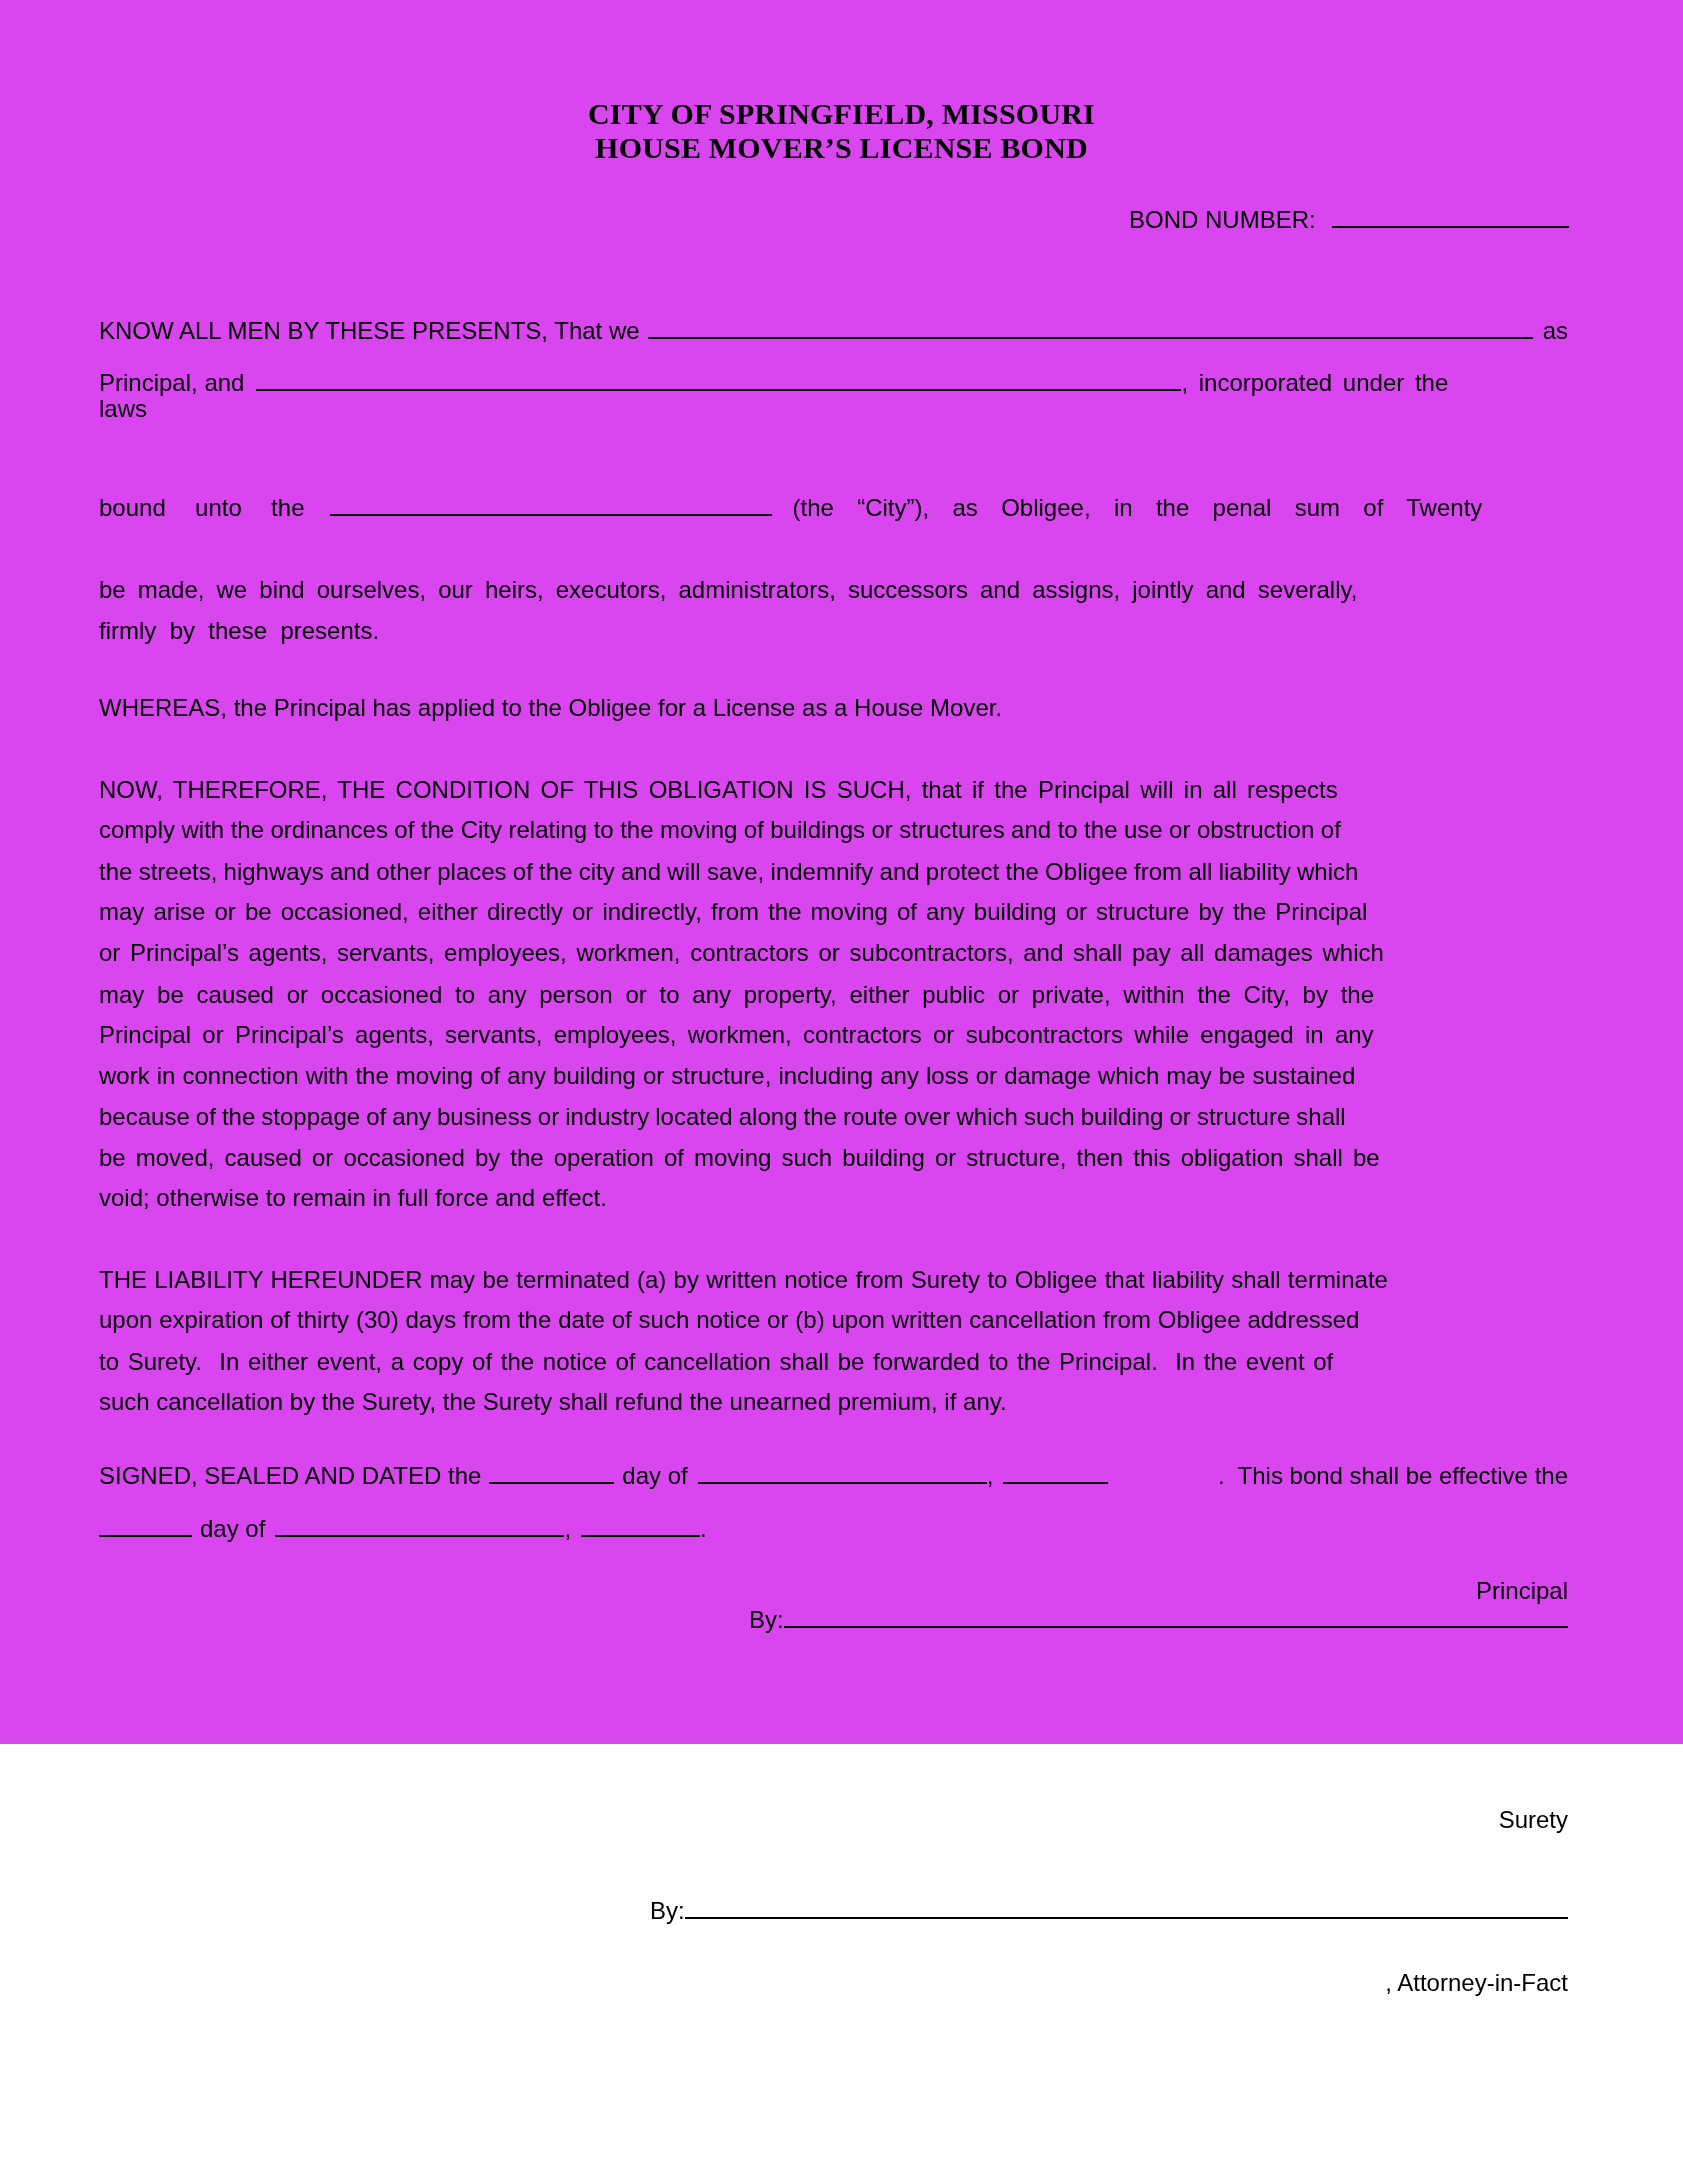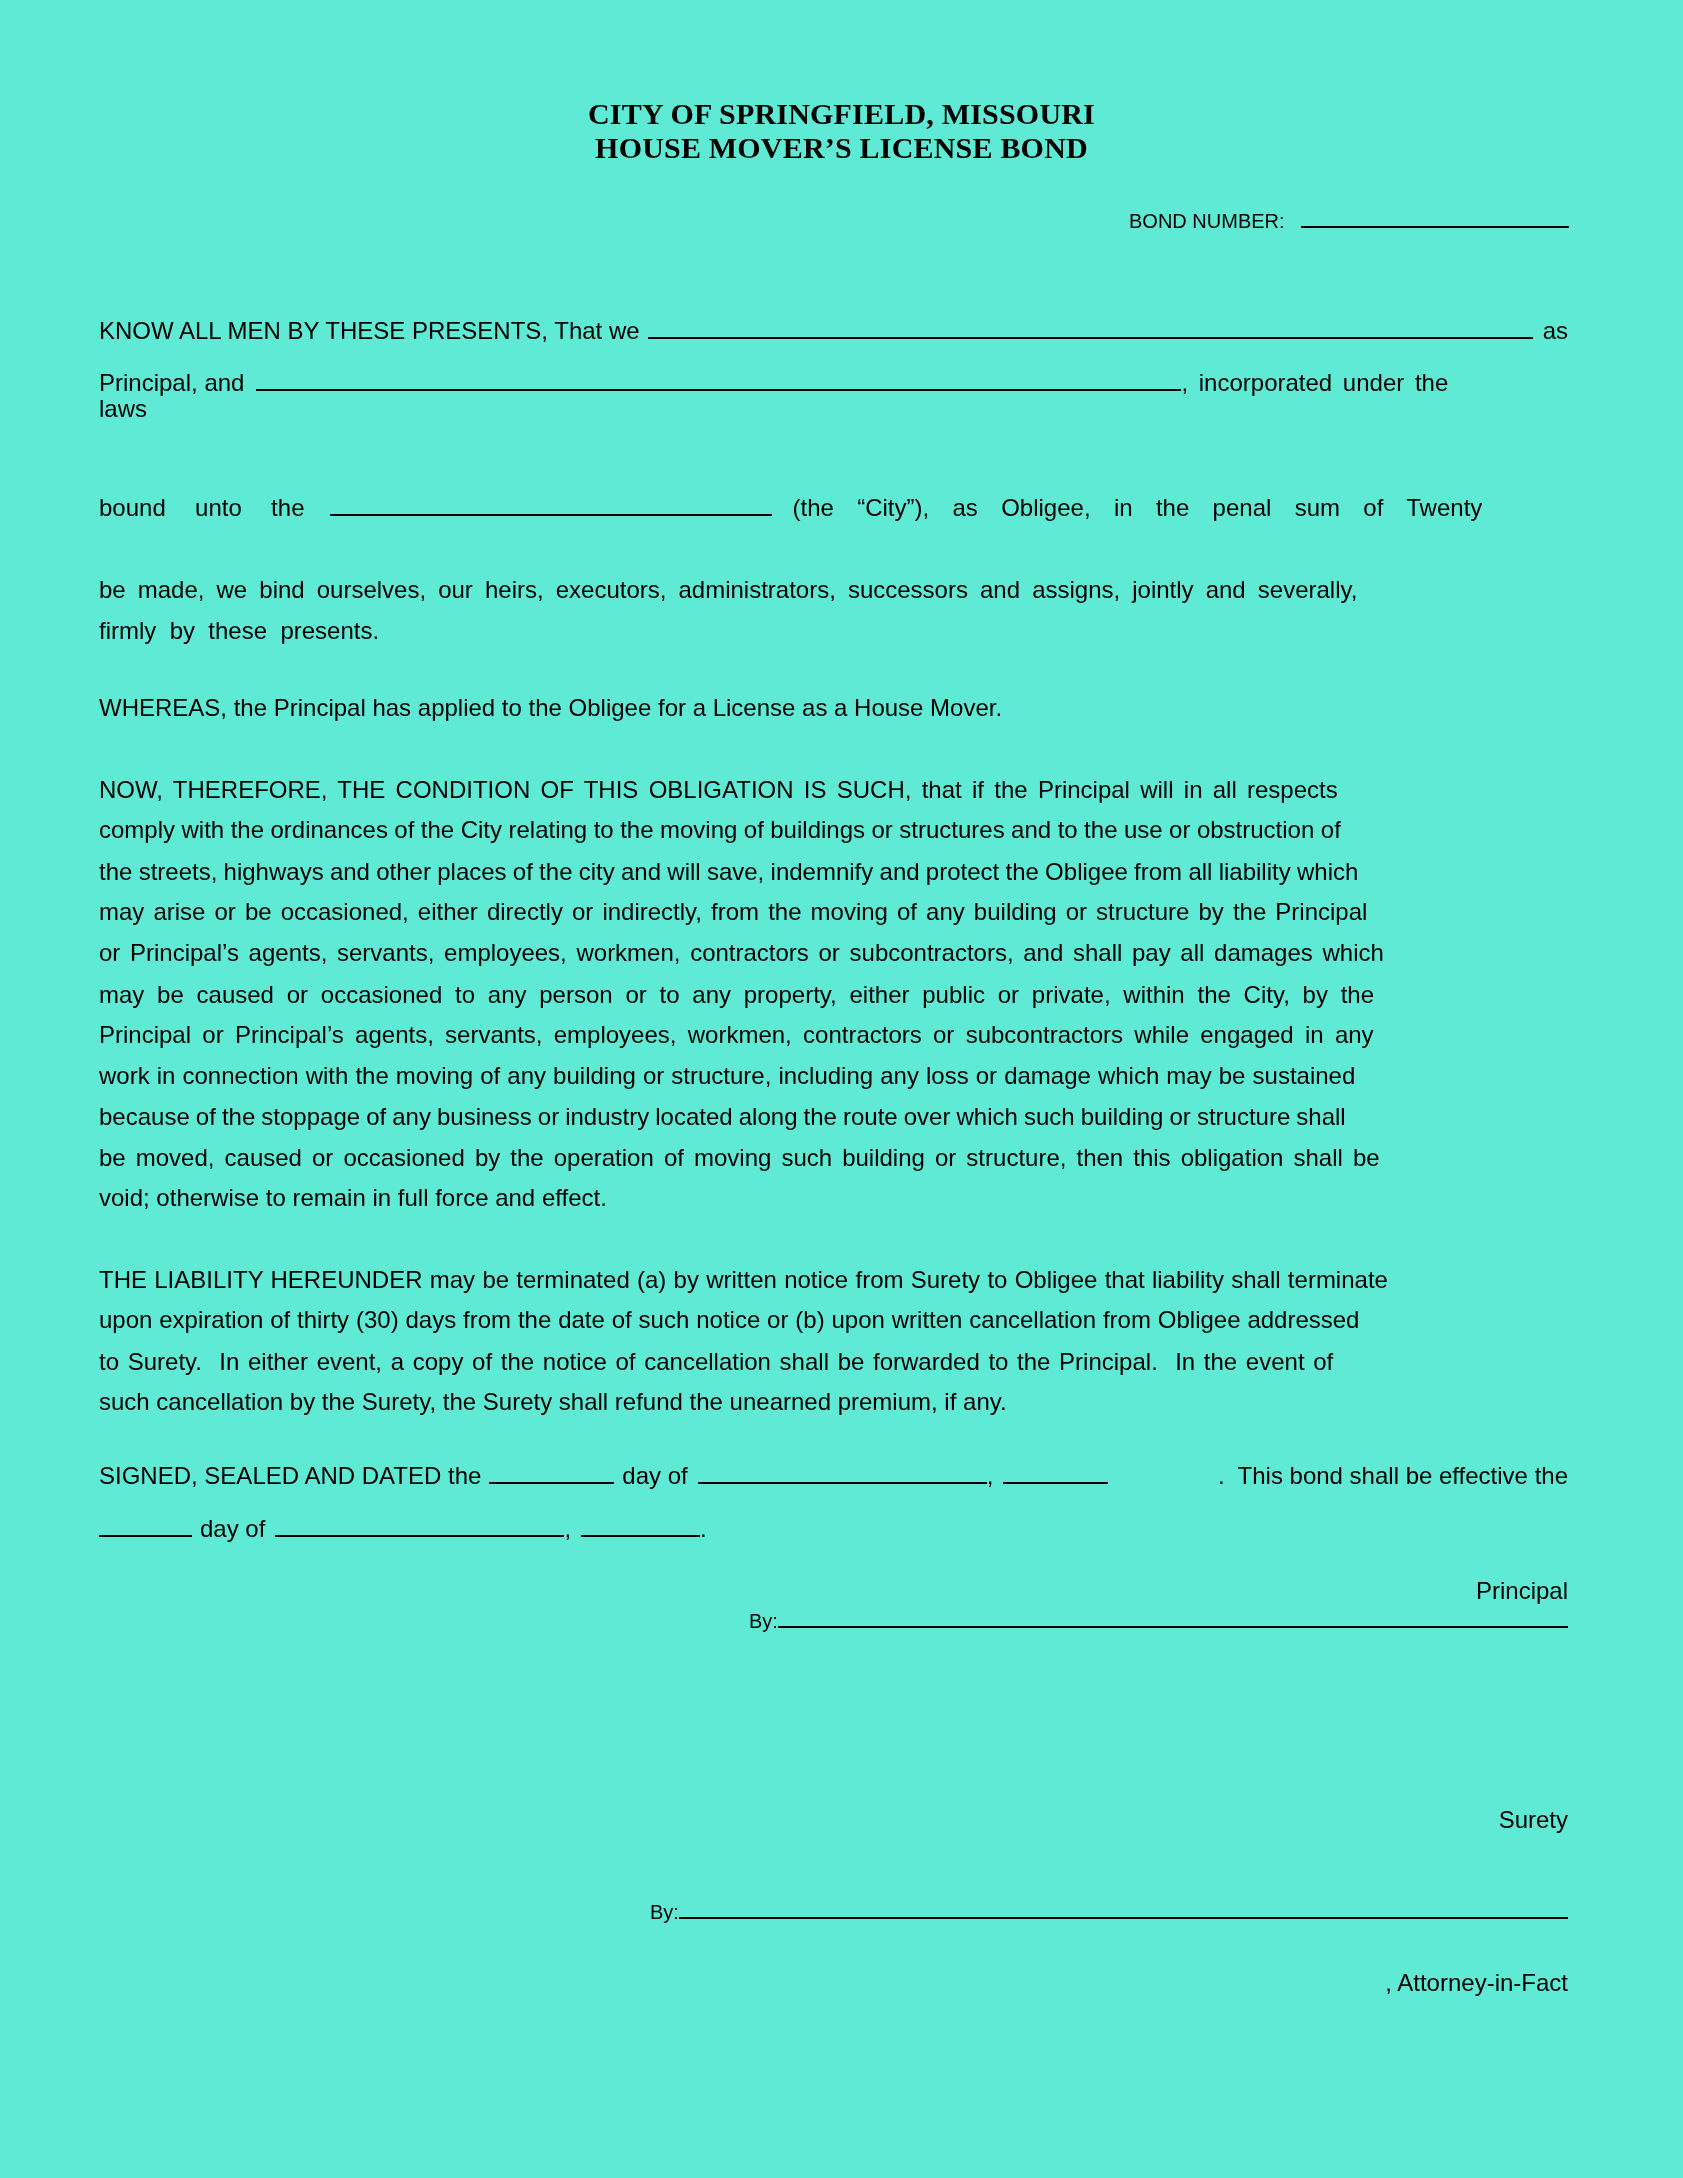--- a/index.html
+++ b/index.html
@@ -1,30 +1,30 @@
 <!DOCTYPE html>
 <html><head>
 <meta charset="utf-8">
 <style>
   html, body { margin: 0; padding: 0; background: #ffffff; }
   body { width: 1683px; height: 2178px; position: relative; overflow: hidden; color: #000; }
-  .page { position: absolute; left: 0; top: 0; width: 1683px; height: 2178px; background: #5eead4; }
+  .page { position: absolute; left: 0; top: 0; width: 1683px; height: 1744px; background: #d946ef; }
   .title {
     position: absolute; left: 0; width: 1683px; text-align: center;
     font-family: "Liberation Serif", "DejaVu Serif", serif; font-weight: bold;
     font-size: 30px; line-height: 34px; letter-spacing: 0.2px;
   }
   .ln {
     position: absolute; left: 99px; width: 1469px;
     font-family: "Liberation Sans", "DejaVu Sans", sans-serif;
     font-size: 24px; line-height: 30px; white-space: nowrap; margin-top: 40px;
   }
   .u { text-decoration: underline; text-underline-offset: 3px; }
   .right { text-align: right; }
-  .sig { position: absolute; font-family: "Liberation Sans", "DejaVu Sans", sans-serif; font-size: 20px; line-height: 30px; white-space: nowrap; display: flex; align-items: baseline; }
+  .sig { position: absolute; font-family: "Liberation Sans", "DejaVu Sans", sans-serif; font-size: 24px; line-height: 30px; white-space: nowrap; display: flex; align-items: baseline; }
   .sigline { flex: 1; border-bottom: 2px solid #000; height: 24px; }
 </style>
 </head>
 <body>
 
 <div class="page">
 
   <div class="title" style="top:97px;">CITY OF SPRINGFIELD, MISSOURI</div>
   <div class="title" style="top:131px;">HOUSE MOVER’S LICENSE BOND</div>
 

